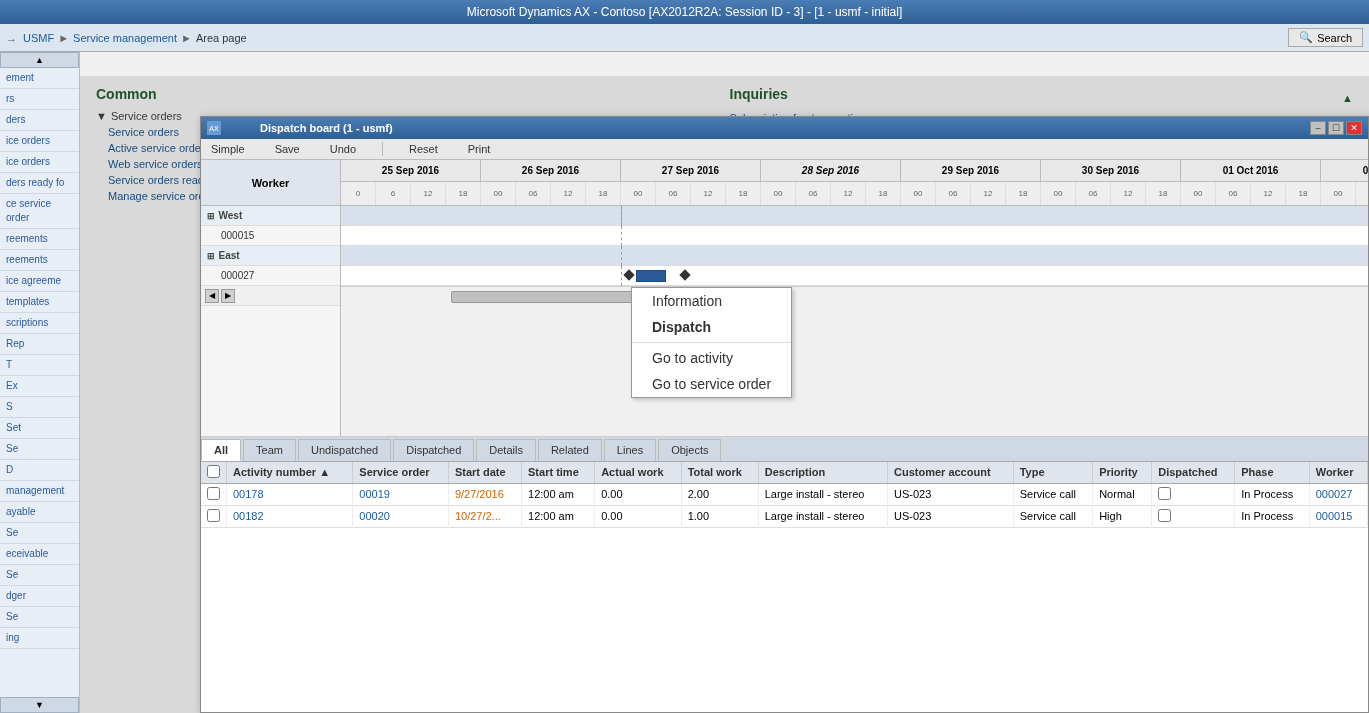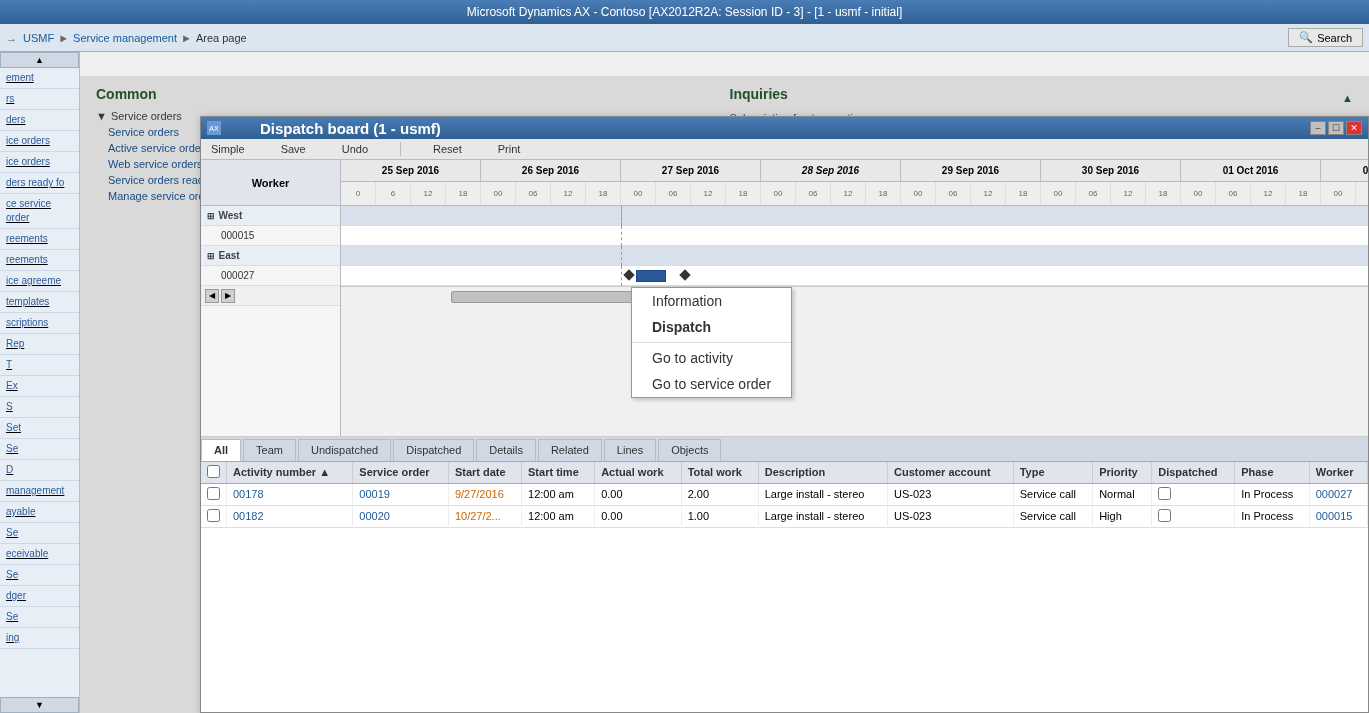--- a/index.html
+++ b/index.html
@@ -71,21 +71,20 @@
       border: 1px solid #a0b0c0;
       display: flex;
       align-items: center;
       justify-content: center;
       cursor: pointer;
       font-size: 9px;
     }
     .sidebar-items {
       flex: 1;
       overflow: hidden;
-      text-decoration: underline;
     }
     .sidebar-item {
       padding: 3px 6px;
       font-size: 10px;
       color: #2a5a9a;
       cursor: pointer;
       border-bottom: 1px solid #cdd8e4;
       line-height: 14px;
     }
 
@@ -171,21 +170,21 @@
       height: 14px;
       background: #6a9ad5;
       margin-right: 6px;
       font-size: 9px;
       display: flex;
       align-items: center;
       justify-content: center;
     }
     .modal-title {
       flex: 1;
-      font-size: 15px;
+      font-size: 11px;
       font-weight: bold;
       padding-left: 33px;
     }
     .modal-controls {
       display: flex;
       gap: 2px;
     }
     .modal-ctrl-btn {
       width: 16px;
       height: 14px;
@@ -200,21 +199,21 @@
     }
     .modal-ctrl-btn.close-btn { background: #e03030; color: white; }
 
     
     .modal-toolbar {
       background: #e8e8e8;
       border-bottom: 1px solid #bbb;
       display: flex;
       align-items: center;
       padding: 3px 6px;
-      gap: 28px;
+      gap: 22px;
       flex-shrink: 0;
     }
     .toolbar-btn {
       font-size: 11px;
       color: #333;
       cursor: pointer;
       padding: 1px 4px;
       background: none;
       border: none;
     }

